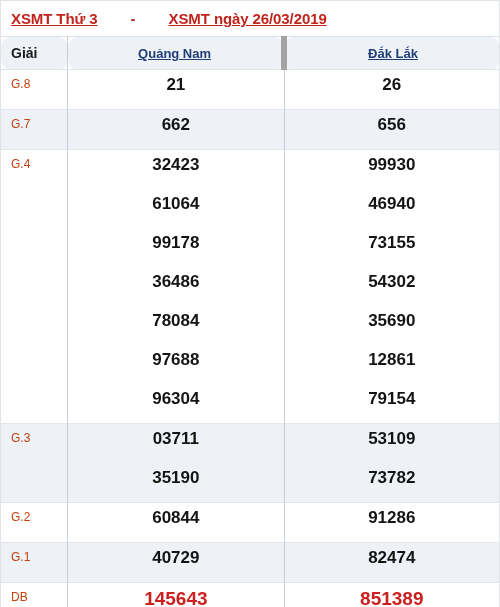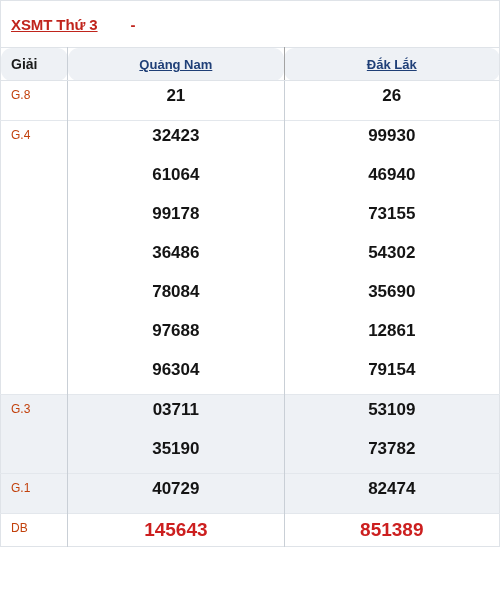--- a/index.html
+++ b/index.html
@@ -19,21 +19,21 @@
     height: 607px;
     box-sizing: border-box;
     background: #ffffff;
     position: relative;
     overflow: hidden;
   }
 
   
   .title-bar {
     box-sizing: border-box;
-    height: 47px;
+    height: 36px;
     display: flex;
     align-items: center;
     padding-left: 10px;
     border-left: 1px solid #dfe3e8;
     border-right: 1px solid #dfe3e8;
     border-top: 1px solid #dfe3e8;
     background: #ffffff;
     gap: 30px;
   }
   .title-link {
@@ -80,21 +80,21 @@
     font-weight: bold;
     color: #1a1a1a;
     text-align: left;
     padding-left: 10px;
     border-right: 1px solid #c9cfd6;
   }
   th.th-prov {
     text-align: center;
   }
   th.th-prov.divider {
-    border-right: 1px solid #a3a3a3;
+    border-right: 6px solid #a3a3a3;
   }
   .prov-link {
     font-size: 13px;
     font-weight: bold;
     color: #1f3f77;
     text-decoration: underline;
     cursor: pointer;
   }
 
   tbody tr.row-white   { background: #ffffff; }
@@ -140,20 +140,21 @@
   tr.grp + tr.grp > td { border-top: 1px solid #e3e7ec; }
 </style>
 </head>
 <body>
 
 <div class="page">
 
   <div class="title-bar">
     <span class="title-link">XSMT Thứ 3</span>
     <span class="title-sep">-</span>
+    <span class="title-link">XSMT ngày 26/03/2019</span>
   </div>
 
   <table class="lotto">
     <colgroup>
       <col class="c-prize">
       <col class="c-prov1">
       <col class="c-prov2">
     </colgroup>
     <thead>
       <tr>
@@ -169,20 +170,29 @@
     <tbody id="tbody">
         <tr class="grp row-white">
           <td class="prize-cell">G.8</td>
           <td class="val-cell">
             <div class="num">21</div>
           </td>
           <td class="val-cell last">
             <div class="num">26</div>
           </td>
         </tr>
+        <tr class="grp row-shade">
+          <td class="prize-cell">G.7</td>
+          <td class="val-cell">
+            <div class="num">662</div>
+          </td>
+          <td class="val-cell last">
+            <div class="num">656</div>
+          </td>
+        </tr>
         <tr class="grp row-white">
           <td class="prize-cell">G.4</td>
           <td class="val-cell">
             <div class="num">32423</div>
             <div class="num">61064</div>
             <div class="num">99178</div>
             <div class="num">36486</div>
             <div class="num">78084</div>
             <div class="num">97688</div>
             <div class="num">96304</div>
@@ -201,20 +211,29 @@
           <td class="prize-cell">G.3</td>
           <td class="val-cell">
             <div class="num">03711</div>
             <div class="num">35190</div>
           </td>
           <td class="val-cell last">
             <div class="num">53109</div>
             <div class="num">73782</div>
           </td>
         </tr>
+        <tr class="grp row-white">
+          <td class="prize-cell">G.2</td>
+          <td class="val-cell">
+            <div class="num">60844</div>
+          </td>
+          <td class="val-cell last">
+            <div class="num">91286</div>
+          </td>
+        </tr>
         <tr class="grp row-shade">
           <td class="prize-cell">G.1</td>
           <td class="val-cell">
             <div class="num">40729</div>
           </td>
           <td class="val-cell last">
             <div class="num">82474</div>
           </td>
         </tr>
         <tr class="grp row-white">

